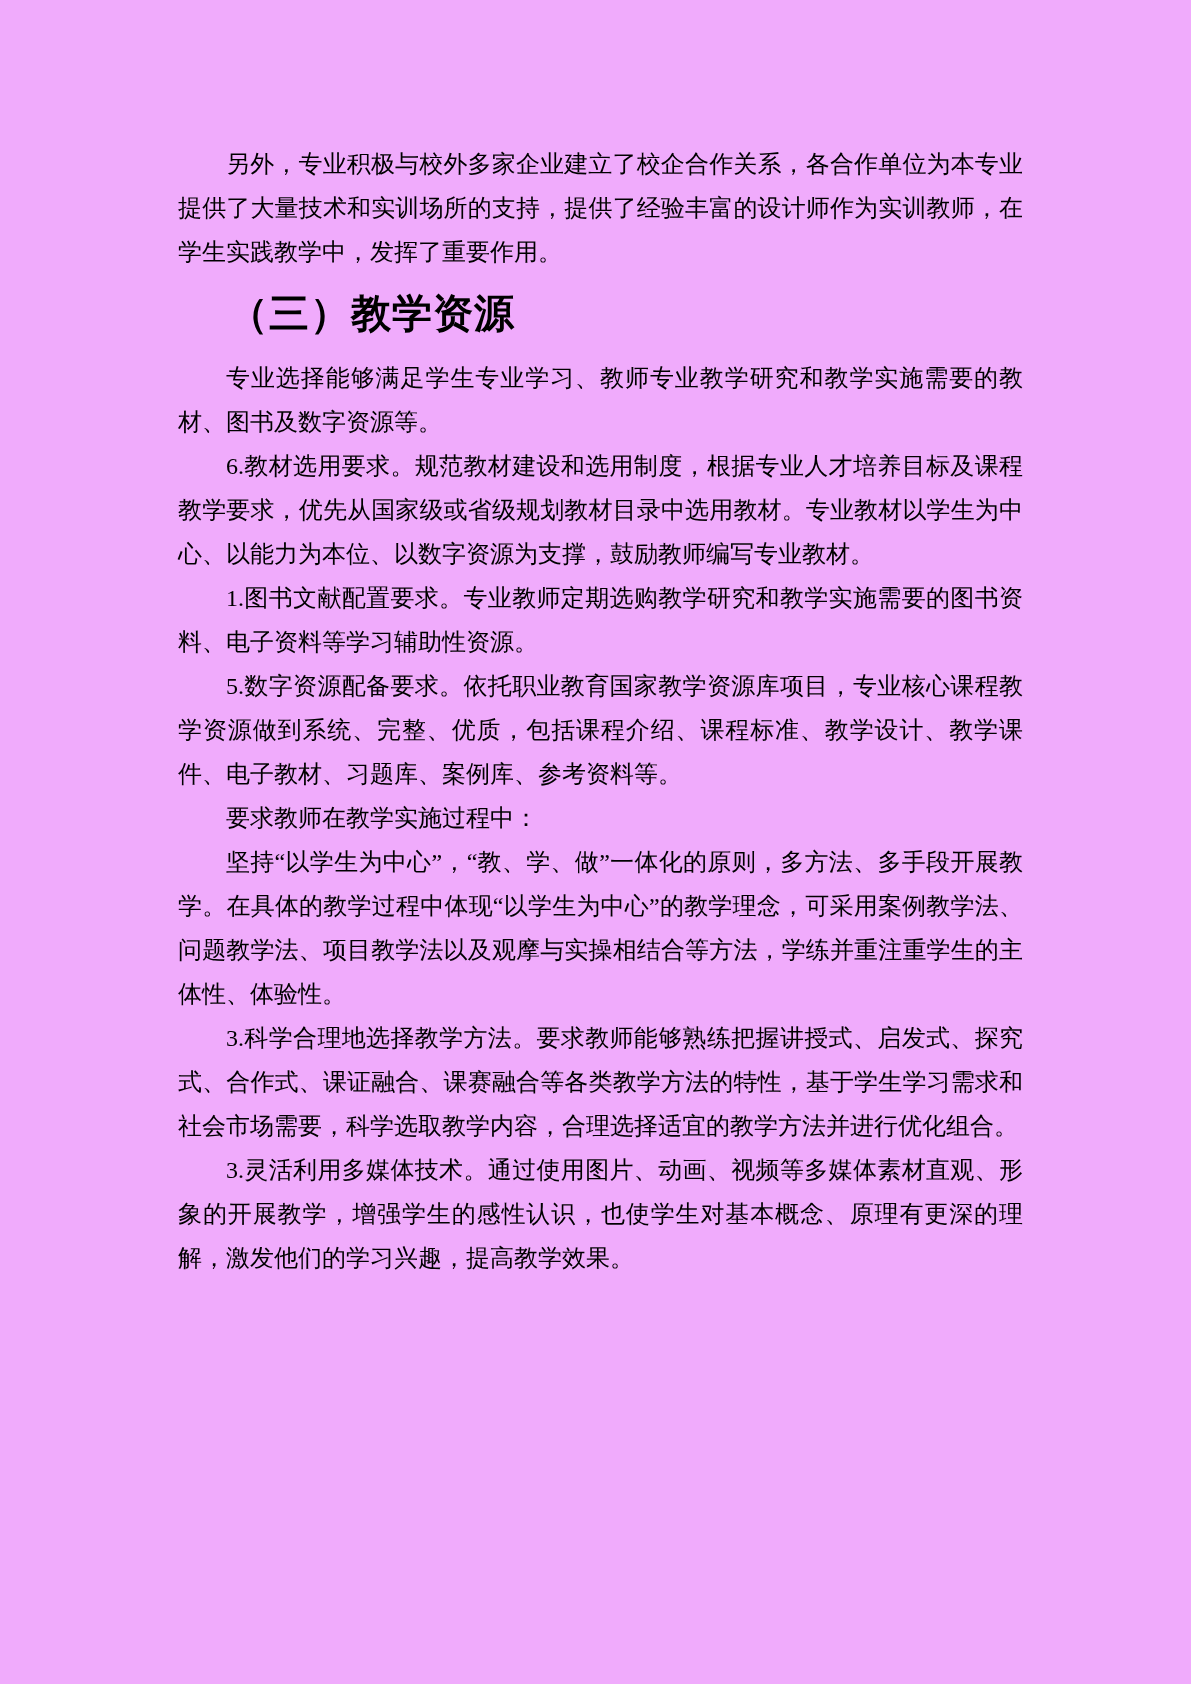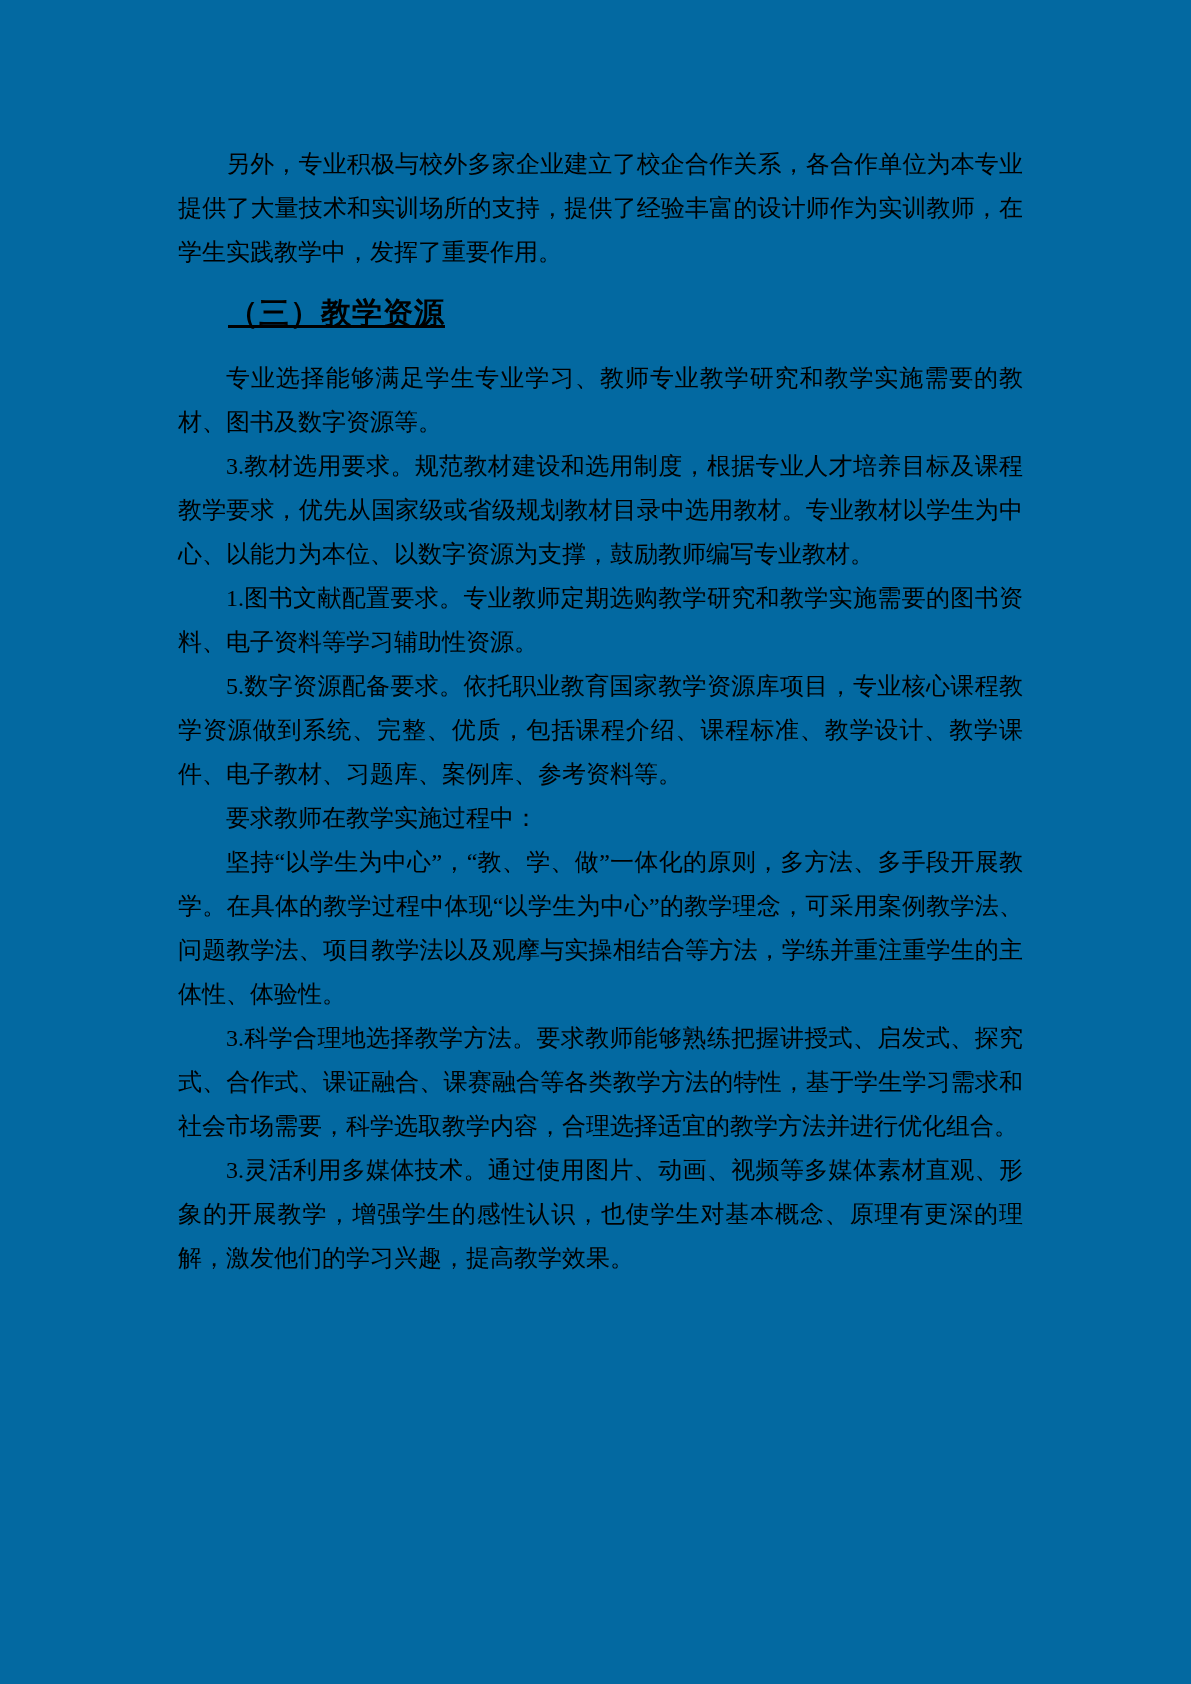--- a/index.html
+++ b/index.html
@@ -10,56 +10,55 @@
   body {
     width: 1191px;
     height: 1684px;
     position: relative;
     overflow: hidden;
   }
   .page {
     box-sizing: border-box;
     width: 1191px;
     height: 1684px;
-    background: #0369a1;
+    background: #f0abfc;
     color: #000000;
     padding: 142px 168px 0 178px;
   }
   .doc-para {
     margin: 0;
     font-family: "Liberation Serif", "DejaVu Serif", serif;
     font-size: 24px;
     line-height: 44px;
     color: #000000;
     text-align: justify;
     text-align-last: left;
     text-justify: inter-ideograph;
     text-indent: 2em;
     line-break: strict;
     word-break: normal;
   }
   .doc-heading {
     margin: 14px 0 18px 0;
     font-family: "Liberation Sans", "DejaVu Sans", sans-serif;
     font-weight: bold;
-    font-size: 30px;
+    font-size: 40px;
     line-height: 50px;
     color: #000000;
     text-indent: 50px;
     letter-spacing: 1px;
-    text-decoration: underline;
   }
 </style>
 </head>
 <body>
 
 <div class="page">
   <p class="doc-para">另外，专业积极与校外多家企业建立了校企合作关系，各合作单位为本专业提供了大量技术和实训场所的支持，提供了经验丰富的设计师作为实训教师，在学生实践教学中，发挥了重要作用。</p>
   <h2 class="doc-heading">（三）教学资源</h2>
   <p class="doc-para">专业选择能够满足学生专业学习、教师专业教学研究和教学实施需要的教材、图书及数字资源等。</p>
-  <p class="doc-para">3.教材选用要求。规范教材建设和选用制度，根据专业人才培养目标及课程教学要求，优先从国家级或省级规划教材目录中选用教材。专业教材以学生为中心、以能力为本位、以数字资源为支撑，鼓励教师编写专业教材。</p>
+  <p class="doc-para">6.教材选用要求。规范教材建设和选用制度，根据专业人才培养目标及课程教学要求，优先从国家级或省级规划教材目录中选用教材。专业教材以学生为中心、以能力为本位、以数字资源为支撑，鼓励教师编写专业教材。</p>
   <p class="doc-para">1.图书文献配置要求。专业教师定期选购教学研究和教学实施需要的图书资料、电子资料等学习辅助性资源。</p>
   <p class="doc-para">5.数字资源配备要求。依托职业教育国家教学资源库项目，专业核心课程教学资源做到系统、完整、优质，包括课程介绍、课程标准、教学设计、教学课件、电子教材、习题库、案例库、参考资料等。</p>
   <p class="doc-para">要求教师在教学实施过程中：</p>
   <p class="doc-para">坚持“以学生为中心”，“教、学、做”一体化的原则，多方法、多手段开展教学。在具体的教学过程中体现“以学生为中心”的教学理念，可采用案例教学法、问题教学法、项目教学法以及观摩与实操相结合等方法，学练并重注重学生的主体性、体验性。</p>
   <p class="doc-para">3.科学合理地选择教学方法。要求教师能够熟练把握讲授式、启发式、探究式、合作式、课证融合、课赛融合等各类教学方法的特性，基于学生学习需求和社会市场需要，科学选取教学内容，合理选择适宜的教学方法并进行优化组合。</p>
   <p class="doc-para">3.灵活利用多媒体技术。通过使用图片、动画、视频等多媒体素材直观、形象的开展教学，增强学生的感性认识，也使学生对基本概念、原理有更深的理解，激发他们的学习兴趣，提高教学效果。</p>
 </div>
 
 </body></html>

